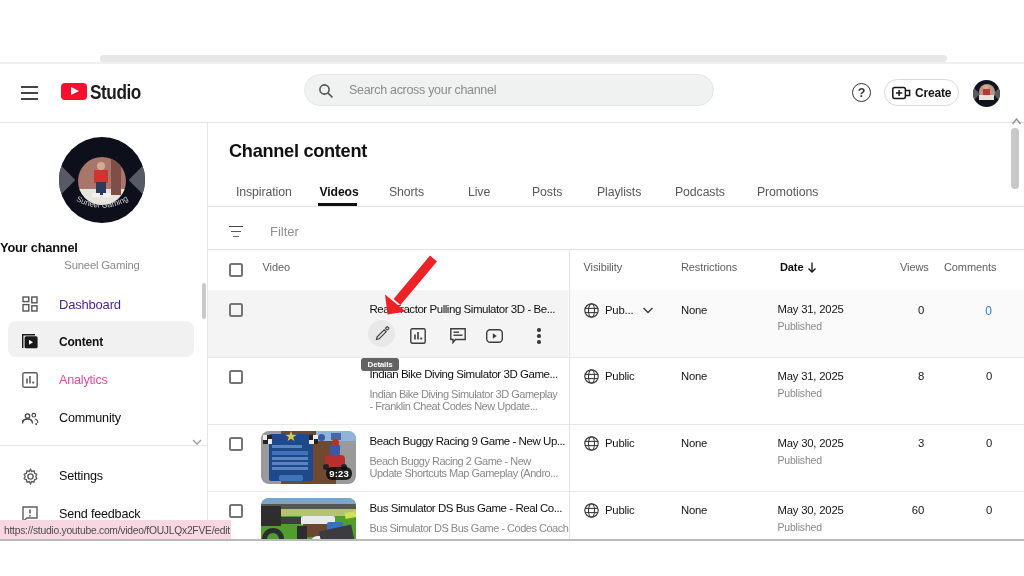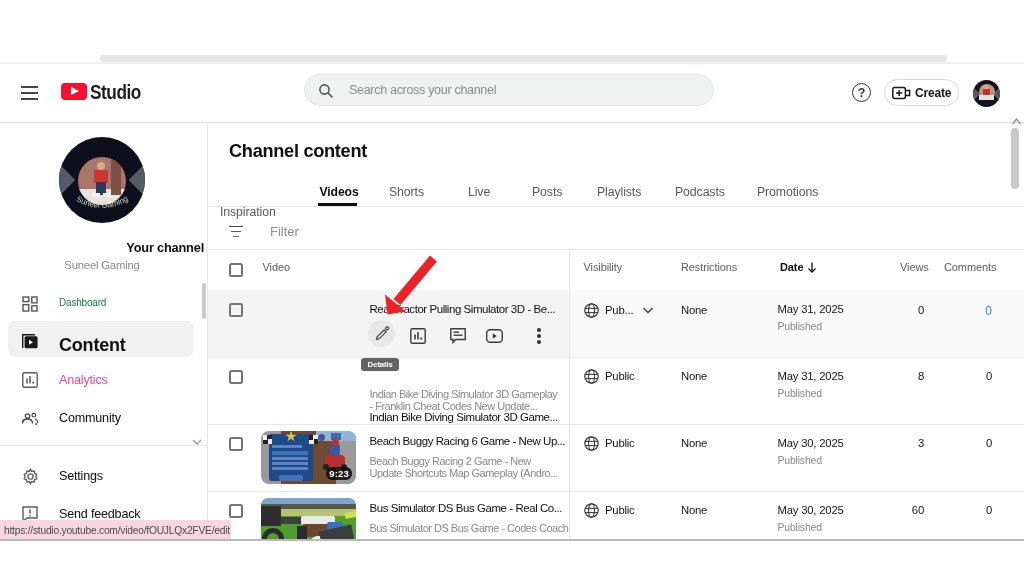--- a/index.html
+++ b/index.html
@@ -82,39 +82,39 @@
         <div class="abs" style="left:14px;top:36px;width:8px;height:4px;background:#f4f2ef;"></div>
         <div class="abs" style="left:25px;top:36px;width:8px;height:4px;background:#f4f2ef;"></div>
       </div>
       <svg class="abs" style="left:0;top:0;" width="86" height="86" viewBox="0 0 86 86">
         <defs>
             <path id="arc" d="M 12 60 A 50 50 0 0 0 74 60"></path>
           </defs>
         <text font-size="8" fill="#d4d4d4" font-family="Liberation Sans"><textPath href="#arc" startOffset="9%">Suneel Gaming</textPath></text>
       </svg>
     </div>
-    <div class="abs txt" style="left:0;top:117px;width:204px;text-align:right;font-size:12.8px;font-weight:bold;letter-spacing:-0.2px;color:#0f0f0f;">Your channel</div>
+    <div class="abs txt" style="left:0;top:117px;width:204px;text-align:left;font-size:12.8px;font-weight:bold;letter-spacing:-0.2px;color:#0f0f0f;">Your channel</div>
     <div class="abs txt" style="left:0;top:136px;width:204px;text-align:center;font-size:11.3px;letter-spacing:-0.2px;color:#8a8a8a;">Suneel Gaming</div>
 
     <div class="abs" style="left:8px;top:198px;width:186px;height:36px;background:#f1f1f1;border-radius:8px;"></div>
 
     <svg class="abs" style="left:22px;top:173px;" width="16" height="16" viewBox="0 0 16 16">
       <rect x="1" y="1" width="5.8" height="4.6" fill="none" stroke="#545454" stroke-width="1.4"></rect>
       <rect x="9.8" y="1" width="5.2" height="5.8" fill="none" stroke="#545454" stroke-width="1.4"></rect>
       <rect x="1" y="8.6" width="5.8" height="6.4" fill="none" stroke="#545454" stroke-width="1.4"></rect>
       <rect x="9.8" y="9.8" width="5.2" height="5.2" fill="none" stroke="#545454" stroke-width="1.4"></rect>
     </svg>
-    <div class="abs txt" style="left:59px;top:174px;font-size:10px;letter-spacing:-0.2px;color:#15803d;">Dashboard</div>
+    <div class="abs txt" style="left:59px;top:174px;font-size:13px;letter-spacing:-0.2px;color:#4c1d95;">Dashboard</div>
 
     <svg class="abs" style="left:22px;top:211px;" width="16" height="16" viewBox="0 0 16 16">
       <rect x="2.6" y="2.2" width="13" height="12" rx="1.5" fill="#1a1a1a"></rect>
       <path d="M0.7 14 L0.7 0.7 L13 0.7" fill="none" stroke="#1a1a1a" stroke-width="1.4"></path>
       <path d="M7 5.7 L11 8.2 L7 10.7 Z" fill="#fff"></path>
     </svg>
-    <div class="abs txt" style="left:59px;top:212px;font-size:18px;font-weight:bold;letter-spacing:-0.2px;color:#0f0f0f;">Content</div>
+    <div class="abs txt" style="left:59px;top:212px;font-size:12px;font-weight:bold;letter-spacing:-0.2px;color:#0f0f0f;">Content</div>
 
     <svg class="abs" style="left:22px;top:249px;" width="16" height="16" viewBox="0 0 16 16">
       <rect x="0.8" y="0.8" width="14.4" height="14.4" rx="1.5" fill="none" stroke="#5d5d5d" stroke-width="1.4"></rect>
       <line x1="5" y1="11.5" x2="5" y2="6.5" stroke="#5d5d5d" stroke-width="1.6"></line>
       <line x1="8" y1="11.5" x2="8" y2="4" stroke="#5d5d5d" stroke-width="1.6"></line>
       <circle cx="11.2" cy="10.6" r="1.1" fill="#5d5d5d"></circle>
     </svg>
     <div class="abs txt" style="left:59px;top:250px;font-size:12.6px;letter-spacing:-0.2px;color:#ec4899;">Analytics</div>
 
     <svg class="abs" style="left:21px;top:288px;" width="18" height="15" viewBox="0 0 18 15">
@@ -145,21 +145,21 @@
     <div class="abs" style="left:202px;top:160px;width:4px;height:36px;background:#cacaca;border-radius:2px;"></div>
     <svg class="abs" style="left:192px;top:316px;" width="10" height="6" viewBox="0 0 10 6">
       <path d="M1 1 L5 5 L9 1" fill="none" stroke="#9a9a9a" stroke-width="1.3"></path>
     </svg>
   </div>
   <div class="abs" style="left:207px;top:123px;width:1px;height:418px;background:#e6e6e6;"></div>
 
   <div id="main" class="abs" style="left:208px;top:123px;width:816px;height:418px;background:#fff;overflow:hidden;">
     <div class="abs txt" style="left:21px;top:17.5px;font-size:18.2px;font-weight:bold;letter-spacing:-0.3px;color:#0f0f0f;">Channel content</div>
 
-    <div class="abs txt tab" style="left:12px;top:62px;margin-top:20px;">Inspiration</div>
+    <div class="abs txt tab" style="left:28px;top:62px;">Inspiration</div>
     <div class="abs txt tab" style="left:111.5px;top:62px;color:#0f0f0f;font-weight:bold;font-size:12.2px;">Videos</div>
     <div class="abs txt tab" style="left:181px;top:62px;">Shorts</div>
     <div class="abs txt tab" style="left:260px;top:62px;">Live</div>
     <div class="abs txt tab" style="left:324px;top:62px;">Posts</div>
     <div class="abs txt tab" style="left:389px;top:62px;">Playlists</div>
     <div class="abs txt tab" style="left:467px;top:62px;">Podcasts</div>
     <div class="abs txt tab" style="left:549px;top:62px;">Promotions</div>
     <div class="abs" style="left:110px;top:80px;width:39px;height:3px;background:#0f0f0f;"></div>
     <div class="abs" style="left:0;top:83px;width:816px;height:1px;background:#e3e3e3;"></div>
 
@@ -223,21 +223,21 @@
       <path d="M1.5 1 L6 5.5 L10.5 1" fill="none" stroke="#3c3c3c" stroke-width="1.4"></path>
     </svg>
     <div class="abs txt cell" style="left:473px;top:180.5px;">None</div>
     <div class="abs txt cell" style="left:569.5px;top:180px;">May 31, 2025</div>
     <div class="abs txt sub" style="left:569.5px;top:196.5px;">Published</div>
     <div class="abs txt cell" style="left:656px;top:180.5px;width:60px;text-align:right;">0</div>
     <div class="abs txt" style="left:704px;top:180.5px;width:80px;text-align:right;font-size:12px;color:#2f7fd0;">0</div>
     <div class="abs" style="left:0;top:234px;width:816px;height:1px;background:#e8e8e8;"></div>
 
     <div class="abs cb" style="left:20.5px;top:246.5px;"></div>
-    <div class="abs txt vtitle" style="left:161.5px;top:245px;margin-top:43px;">Indian Bike Diving Simulator 3D Game...</div>
+    <div class="abs txt vtitle" style="left:161.5px;top:245px;">Indian Bike Diving Simulator 3D Game...</div>
     <div class="abs desc" style="left:161.5px;top:264.5px;">Indian Bike Diving Simulator 3D Gameplay<br>- Franklin Cheat Codes New Update...</div>
     <svg class="abs globe" style="left:375.5px;top:246px;" width="15" height="15" viewBox="0 0 15 15">
       <circle cx="7.5" cy="7.5" r="6.7" fill="none" stroke="#3c3c3c" stroke-width="1.2"></circle>
       <ellipse cx="7.5" cy="7.5" rx="3" ry="6.7" fill="none" stroke="#3c3c3c" stroke-width="1.1"></ellipse>
       <line x1="1" y1="5.4" x2="14" y2="5.4" stroke="#3c3c3c" stroke-width="1.1"></line>
       <line x1="1" y1="9.6" x2="14" y2="9.6" stroke="#3c3c3c" stroke-width="1.1"></line>
     </svg>
     <div class="abs txt cell" style="left:397px;top:247px;">Public</div>
     <div class="abs txt cell" style="left:473px;top:247px;">None</div>
     <div class="abs txt cell" style="left:569.5px;top:247px;">May 31, 2025</div>
@@ -266,21 +266,21 @@
       <div class="abs" style="left:48px;top:4px;width:9px;height:9px;background:conic-gradient(#eee 25%,#222 0 50%,#eee 0 75%,#222 0);"></div>
 
       <div class="abs" style="left:64px;top:24px;width:20px;height:13px;background:#b8302c;border-radius:4px;"></div>
       <div class="abs" style="left:69px;top:13px;width:10px;height:12px;background:#3a57a8;border-radius:3px;"></div>
       <div class="abs" style="left:71px;top:8px;width:7px;height:7px;background:#b8302c;border-radius:50%;"></div>
       <div class="abs" style="left:62px;top:33px;width:6px;height:6px;background:#222;border-radius:50%;"></div>
       <div class="abs" style="left:80px;top:33px;width:6px;height:6px;background:#222;border-radius:50%;"></div>
       <div class="abs" style="left:57px;top:3px;width:7px;height:7px;background:#3a57a8;border-radius:50%;"></div>
       <div class="abs dur" style="right:4px;bottom:4px;font-size:9.5px;padding:1px 3px;border-radius:6px;">9:23</div>
     </div>
-    <div class="abs txt vtitle" style="left:161.5px;top:312px;">Beach Buggy Racing 6 Game - New Up...</div>
+    <div class="abs txt vtitle" style="left:161.5px;top:312px;">Beach Buggy Racing 9 Game - New Up...</div>
     <div class="abs desc" style="left:161.5px;top:331.5px;">Beach Buggy Racing 2 Game - New<br>Update Shortcuts Map Gameplay (Andro...</div>
     <svg class="abs globe" style="left:375.5px;top:313px;" width="15" height="15" viewBox="0 0 15 15">
       <circle cx="7.5" cy="7.5" r="6.7" fill="none" stroke="#3c3c3c" stroke-width="1.2"></circle>
       <ellipse cx="7.5" cy="7.5" rx="3" ry="6.7" fill="none" stroke="#3c3c3c" stroke-width="1.1"></ellipse>
       <line x1="1" y1="5.4" x2="14" y2="5.4" stroke="#3c3c3c" stroke-width="1.1"></line>
       <line x1="1" y1="9.6" x2="14" y2="9.6" stroke="#3c3c3c" stroke-width="1.1"></line>
     </svg>
     <div class="abs txt cell" style="left:397px;top:314px;">Public</div>
     <div class="abs txt cell" style="left:473px;top:314px;">None</div>
     <div class="abs txt cell" style="left:569.5px;top:314px;">May 30, 2025</div>

